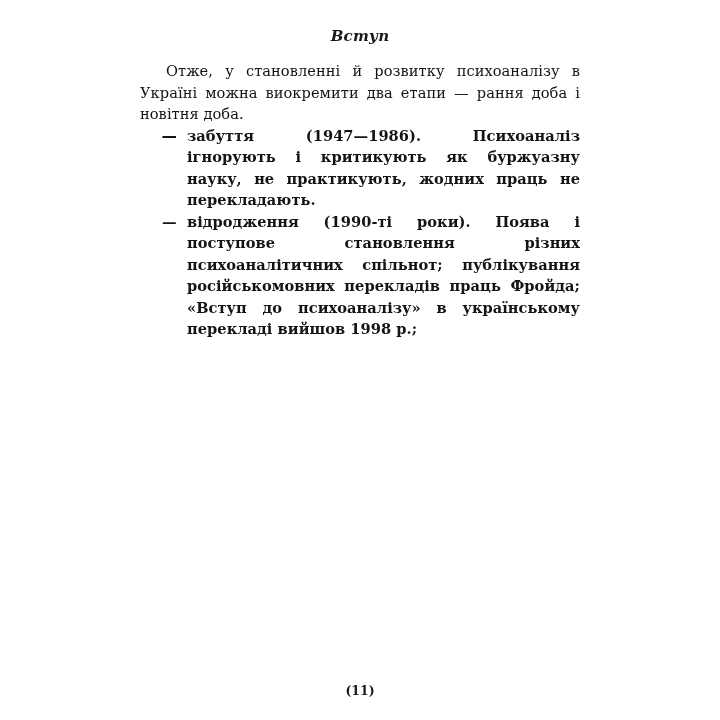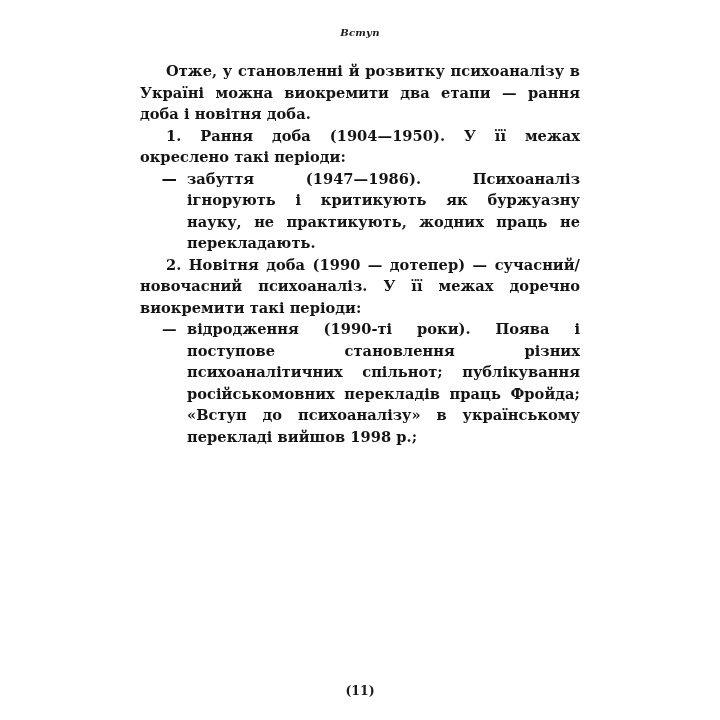--- a/index.html
+++ b/index.html
@@ -23,42 +23,42 @@
 
   
   .running-head {
     position: absolute;
     top: 27px;
     left: 0;
     width: 720px;
     text-align: center;
     font-style: italic;
     font-weight: 700;
-    font-size: 10px;
+    font-size: 15px;
     letter-spacing: 0.2px;
     color: #1a1a1a;
   }
 
   
   .text-block {
     position: absolute;
     top: 60px;
     left: 140px;
     width: 440px;
   }
 
   p.body-par {
     margin: 0;
     font-size: 14.6px;
     line-height: 21.5px;
     text-align: justify;
     text-indent: 26px;
     text-justify: inter-word;
     hyphens: manual;
-    font-weight: 700;
+    font-weight: 400;
     color: #141414;
     letter-spacing: 0.05px;
   }
 
   
   ul.dash-list {
     list-style: none;
     margin: 0;
     padding: 0;
   }
@@ -98,39 +98,37 @@
 <body>
 
 <div class="page">
 
   <div class="running-head">Вступ</div>
 
   <div class="text-block">
 
     <p class="body-par">Отже, у становленні й розвитку психоаналізу в Україні можна виокремити два етапи — рання доба і новітня доба.</p>
 
-    <p class="body-par">1. Рання доба (1904—1950). У її межах окреслено такі періоди:</p>
 
     <ul class="dash-list">
       <li>
         <span class="dash-marker">—</span>
       </li>
       <li>
         <span class="dash-marker">—</span>
       </li>
       <li>
         <span class="dash-marker">—</span>
       </li>
       <li>
         <span class="dash-marker">—</span>
         <span>забуття (1947—1986). Психоаналіз ігнорують і критикують як буржуазну науку, не практикують, жодних праць не перекладають.</span>
       </li>
     </ul>
 
-    <p class="body-par">2. Новітня доба (1990 — дотепер) — сучасний/новочасний психоаналіз. У її межах доречно виокремити такі періоди:</p>
 
     <ul class="dash-list">
       <li>
         <span class="dash-marker">—</span>
         <span>відродження (1990-ті роки). Поява і поступове становлення різних психоаналітичних спільнот; публікування російськомовних перекладів праць Фройда; «Вступ до психоаналізу» в українському перекладі вийшов 1998 р.;</span>
       </li>
 
     </ul>
 
   </div>

